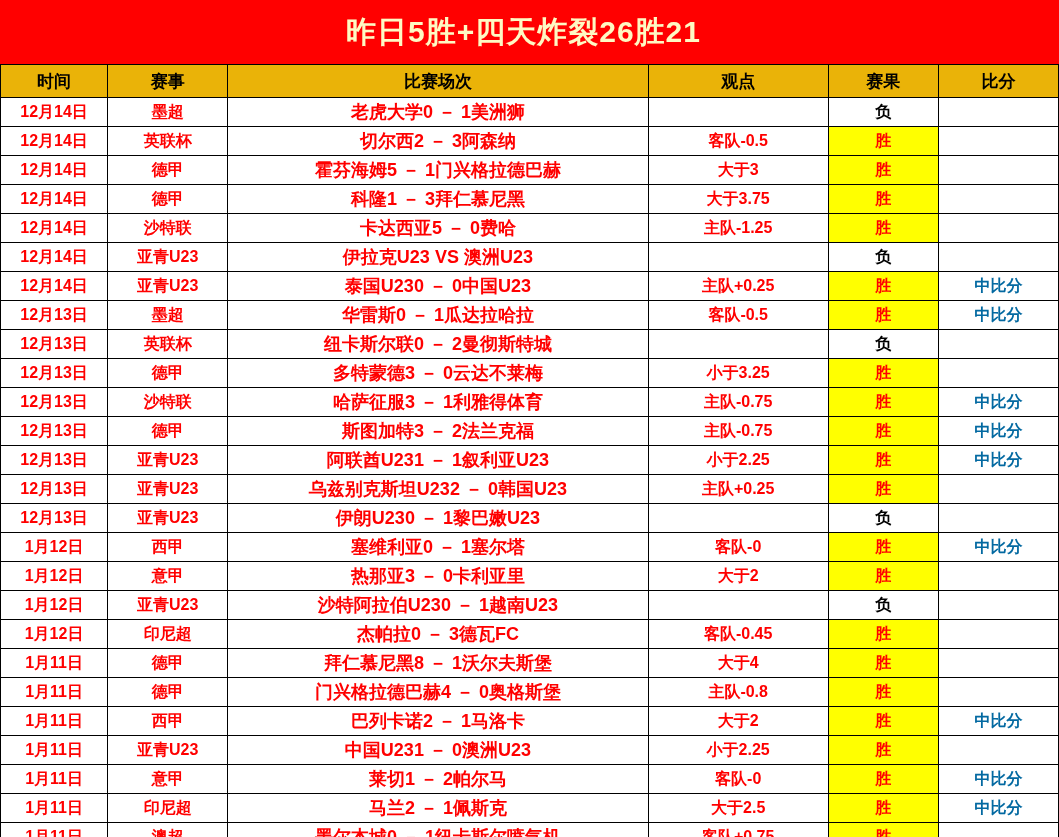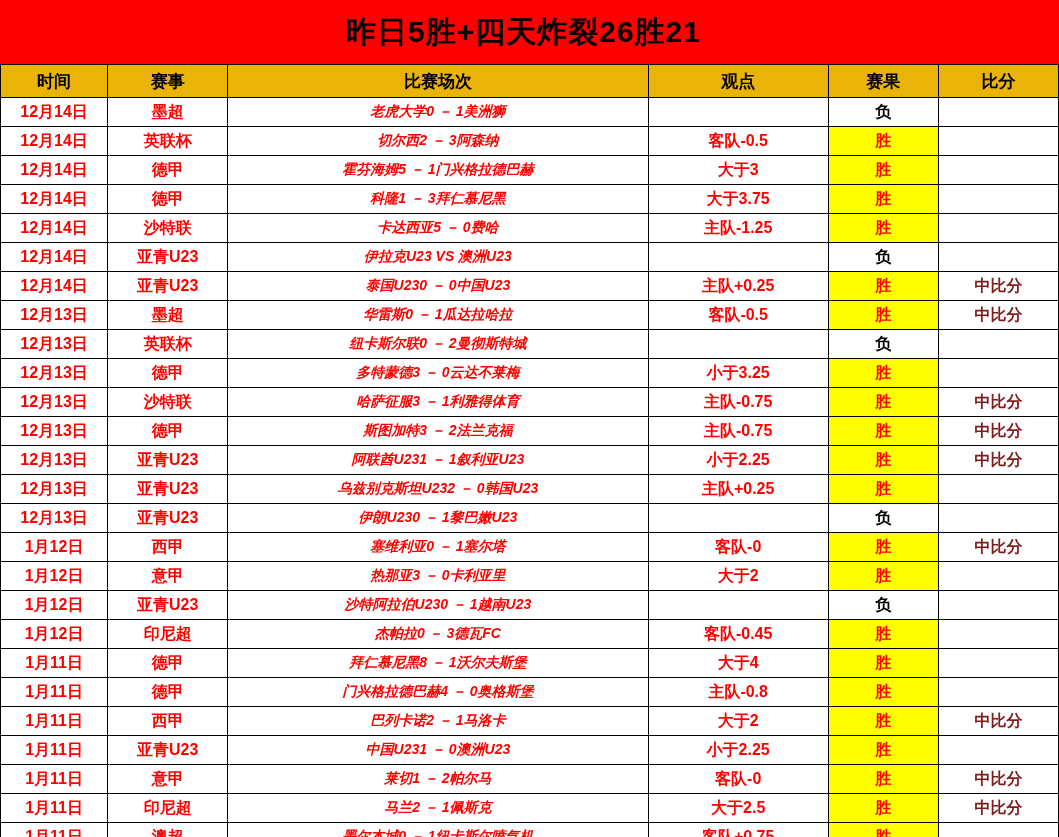--- a/index.html
+++ b/index.html
@@ -10,21 +10,21 @@
   body {
     width: 1059px;
     font-family: "Liberation Sans", sans-serif;
   }
   .sheet {
     width: 1059px;
     box-sizing: border-box;
   }
   .title-bar {
     background: #ff0000;
-    color: #000000;
+    color: #fef9c3;
     text-align: center;
     font-size: 30px;
     font-weight: bold;
     letter-spacing: 1px;
     padding: 14px 12px 14px 0;
     line-height: 1.2;
   }
   table {
     border-collapse: collapse;
     width: 1059px;
@@ -50,34 +50,34 @@
   col.c-time { width: 107px; }
   col.c-league { width: 120px; }
   col.c-match { width: 420px; }
   col.c-view { width: 180px; }
   col.c-result { width: 110px; }
   col.c-score { width: 120px; }
 
   td.time, td.league, td.match, td.view {
     color: #ff0000;
   }
-  td.match { font-size: 14px; font-style: italic; }
+  td.match { font-size: 18px; }
   td.result {
     color: #ff0000;
   }
   td.result.win {
     background: #ffff00;
   }
   td.result.lose {
     color: #000000;
     background: #ffffff;
     font-weight: bold;
   }
   td.score {
-    color: #7f1d1d;
+    color: #0369a1;
   }
   tbody tr { height: 28px; }
 </style>
 </head>
 <body>
 
 <div class="sheet">
   <div class="title-bar">昨日5胜+四天炸裂26胜21</div>
   <table>
     <colgroup>

